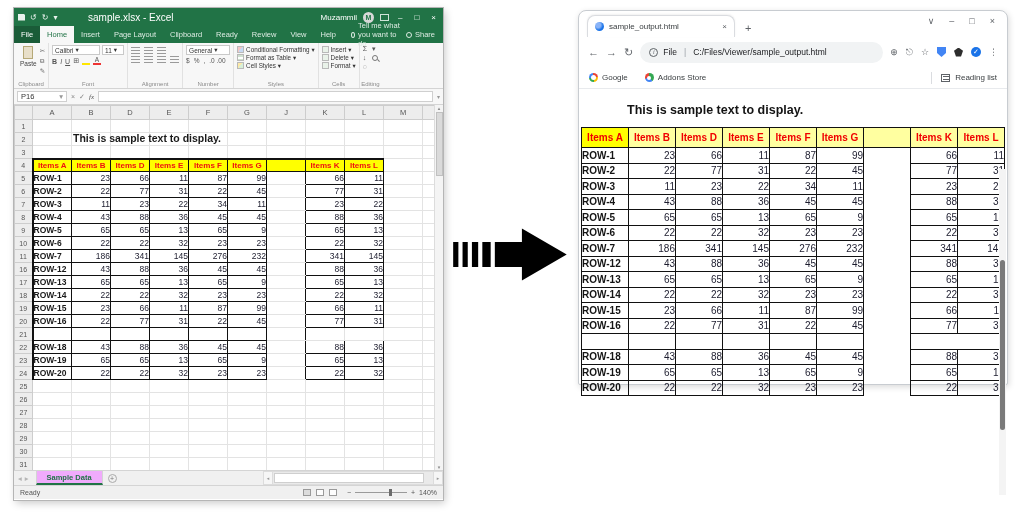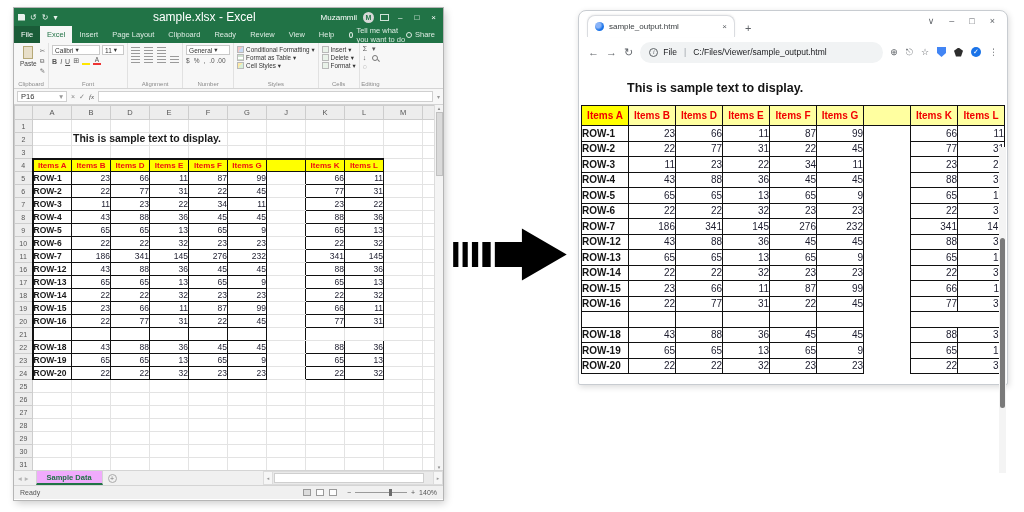--- a/index.html
+++ b/index.html
@@ -6,21 +6,21 @@
   html,body { width:1024px; height:512px; background:#ffffff; overflow:hidden;
               font-family:"Liberation Sans", sans-serif; }
 
   
   .xl { position:absolute; left:14px; top:8px; width:429px; height:492px; background:#fff;
         box-shadow:0 0 0 1px #b5b5b5, 2px 3px 8px rgba(0,0,0,.22); font-size:8px; }
   .xl-title { height:18px; background:#217346; color:#fff; display:flex; align-items:center; padding:0 4px; }
   .qat { display:flex; align-items:center; gap:5px; width:70px; }
   .qicon-save { width:7px; height:7px; background:#fff; clip-path:polygon(0 0,80% 0,100% 20%,100% 100%,0 100%); opacity:.9; }
   .qglyph { font-size:8px; color:#eaf3ee; }
-  .xl-title-text { flex:1; text-align:center; font-size:12px; color:#fff; white-space:nowrap; }
+  .xl-title-text { flex:1; font-size:10px; color:#fff; white-space:nowrap; }
   .xl-title-right { display:flex; align-items:center; gap:6px; }
   .avatar { width:11px; height:11px; border-radius:50%; background:#d8d8d8; color:#217346;
             font-size:7px; font-weight:bold; display:flex; align-items:center; justify-content:center; }
   .ribopt { width:9px; height:7px; border:1px solid #cfe3d7; }
   .wc { font-size:8px; color:#fff; padding:0 3px; }
   .xl-tabs { height:17px; background:#217346; display:flex; align-items:stretch; color:#dcebe2; font-size:7.5px; }
   .rtab { display:flex; align-items:center; padding:0 7px; white-space:nowrap; }
   .rtab.file { background:#1a5c38; color:#fff; }
   .rtab.active { background:#f7f7f7; color:#217346; }
   .tellme-wrap { display:flex; align-items:center; gap:3px; margin-left:8px; }
@@ -179,21 +179,21 @@
       <span class="ribopt"></span>
       <span class="wc">–</span>
       <span class="wc">□</span>
       <span class="wc">×</span>
     </div>
   </div>
 
   <div class="xl-tabs">
     <span style="display:flex;">
         <span class="rtab file">File</span>
-        <span class="rtab active">Excel</span>
+        <span class="rtab active">Home</span>
         <span class="rtab">Insert</span>
         <span class="rtab">Page Layout</span>
         <span class="rtab">Clipboard</span>
         <span class="rtab">Ready</span>
         <span class="rtab">Review</span>
         <span class="rtab">View</span>
         <span class="rtab">Help</span>
       </span>
     <span class="tellme-wrap">
       <span class="bulb"></span>
@@ -826,20 +826,35 @@
       <span>⊕</span>
       <span>⎋</span>
       <span>☆</span>
       <span class="ext-shield"></span>
       <span class="ext-pin"></span>
       <span class="ext-check">✓</span>
       <span>⋮</span>
     </span>
   </div>
 
+  <div class="br-bookmarks">
+    <span class="bm">
+      <span class="g-ico"></span>
+      <span>Google</span>
+    </span>
+    <span class="bm">
+      <span class="store-ico"></span>
+      <span>Addons Store</span>
+    </span>
+    <span class="bm-right">
+      <span class="bm-sep"></span>
+      <span class="rl-ico"></span>
+      <span>Reading list</span>
+    </span>
+  </div>
 
   <div class="br-content">
     <div class="br-heading">This is sample text to display.</div>
     <table class="btab">
         <tbody>
           <tr>
             <th class="bh first">Items A</th>
             <th class="bh">Items B</th>
             <th class="bh">Items D</th>
             <th class="bh">Items E</th>

